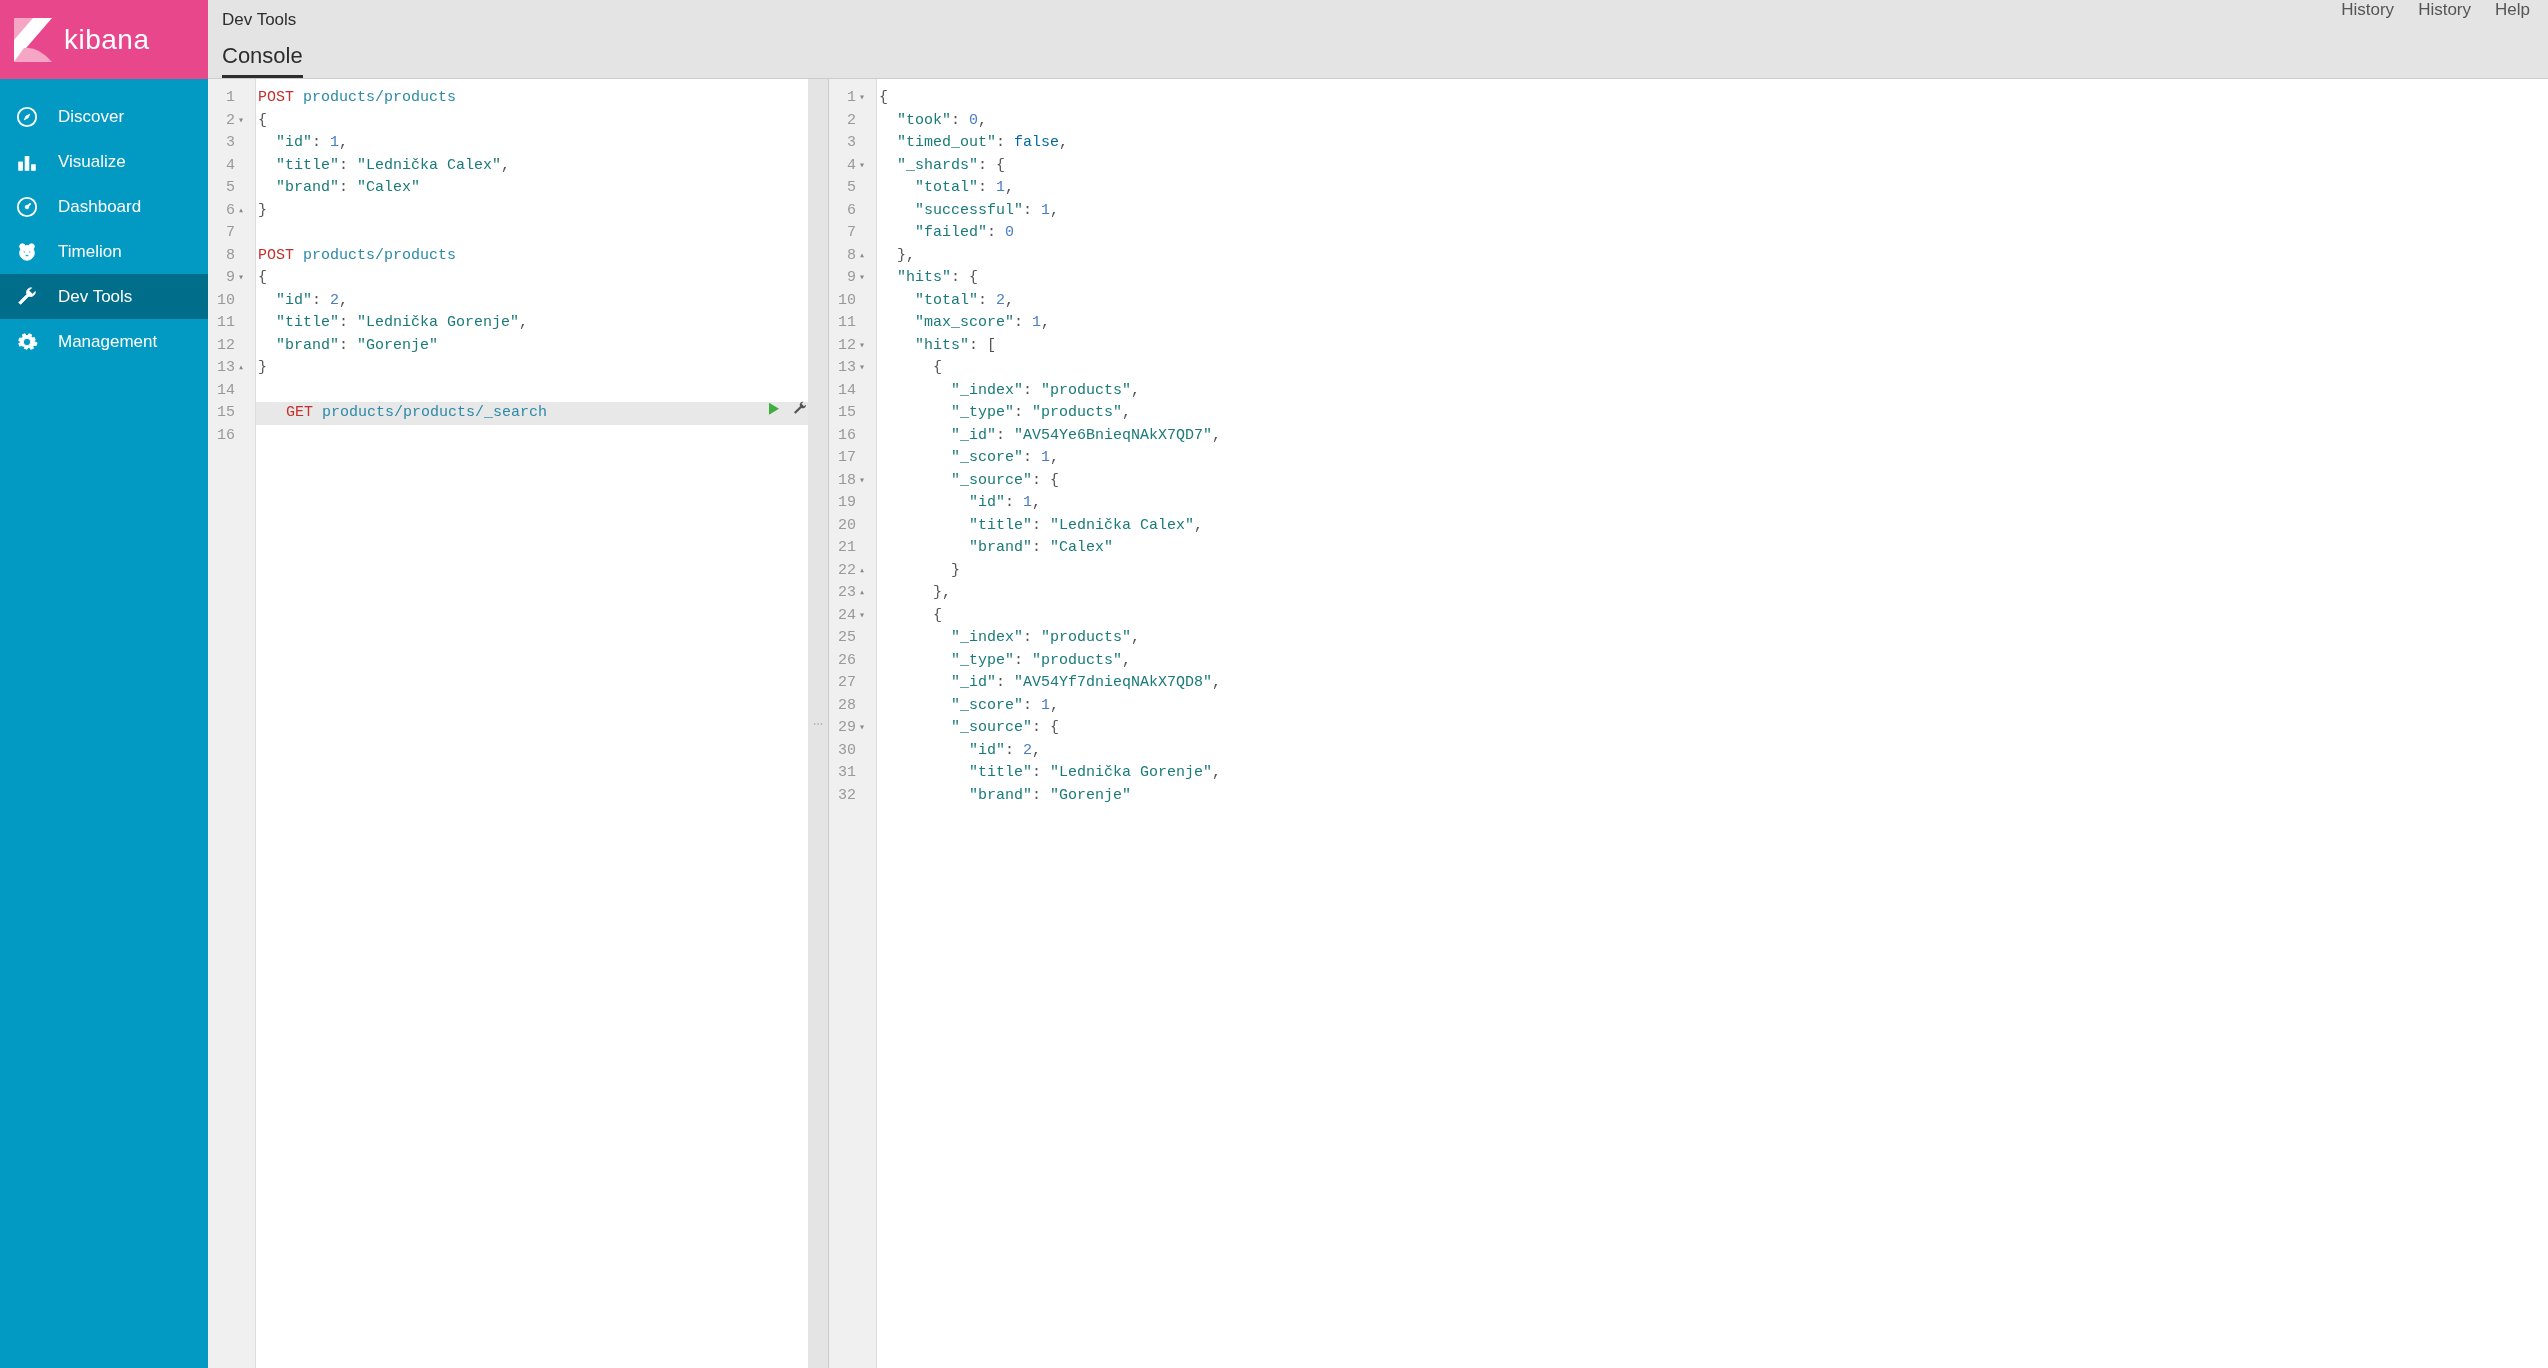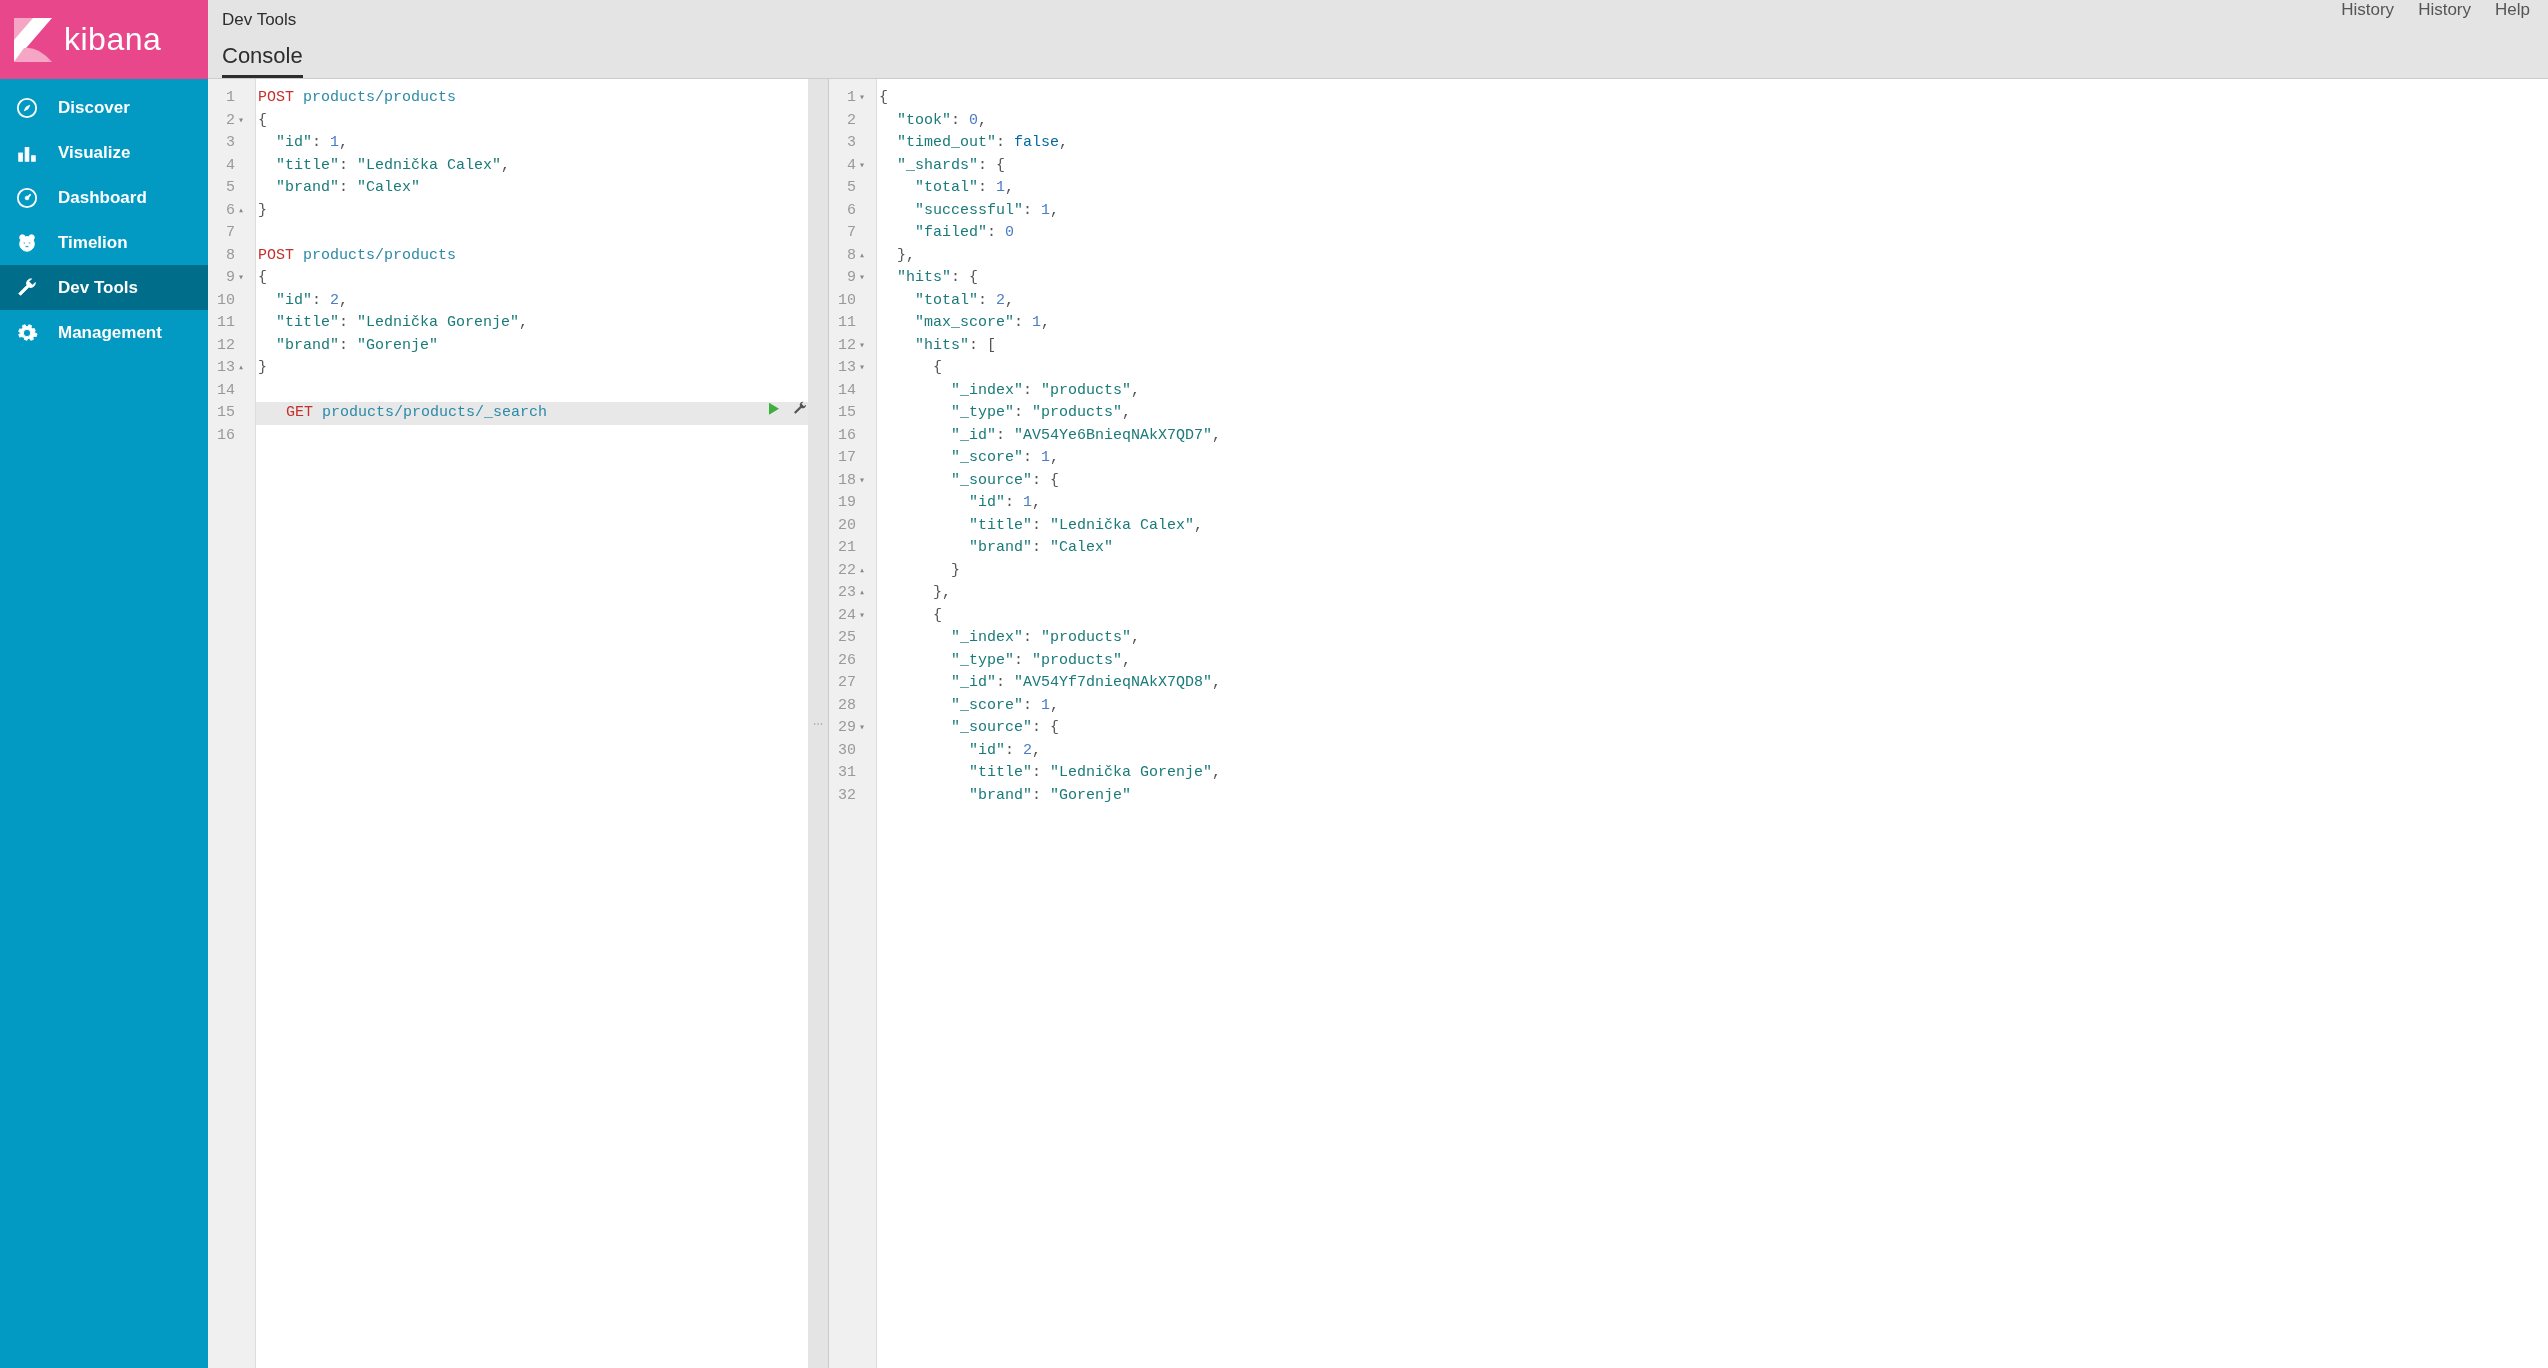--- a/index.html
+++ b/index.html
@@ -4,22 +4,22 @@
 <style>
 * { box-sizing: border-box; margin: 0; padding: 0; }
 body { font-family: -apple-system, BlinkMacSystemFont, "Segoe UI", Helvetica, Arial, sans-serif; overflow: hidden; height: 100vh; background: #fff; }
 .app { display: flex; height: 100vh; }
 
 
 .sidebar { width: 208px; background: #0299c3; color: #fff; display: flex; flex-direction: column; flex-shrink: 0; }
 .logo-area { background: #e8488b; height: 79px; display: flex; align-items: center; padding-left: 14px; }
 .logo-mark { width: 38px; height: 44px; margin-right: 12px; position: relative; }
 .logo-mark svg { width: 100%; height: 100%; }
-.logo-text { font-size: 32px; font-weight: 500; letter-spacing: 0.5px; }
-.nav { padding-top: 6px; font-weight: bold; }
+.logo-text { font-size: 28px; font-weight: 500; letter-spacing: 0.5px; }
+.nav { padding-top: 15px; }
 .nav-item { display: flex; align-items: center; height: 45px; padding-left: 14px; cursor: pointer; font-size: 17px; }
 .nav-item.active { background: #006e8a; }
 .nav-icon { width: 26px; height: 26px; margin-right: 18px; display: flex; align-items: center; justify-content: center; }
 .nav-icon svg { width: 22px; height: 22px; fill: #fff; stroke: #fff; }
 
 
 .main { flex: 1; display: flex; flex-direction: column; min-width: 0; }
 .topbar { background: #e4e4e4; height: 79px; display: flex; flex-direction: column; justify-content: flex-start; position: relative; border-bottom: 1px solid #ccc; }
 .breadcrumb { padding: 10px 14px 0; font-size: 17px; color: #2d2d2d; }
 .tabs-row { display: flex; justify-content: space-between; align-items: flex-end; flex: 1; padding: 0 14px; }

